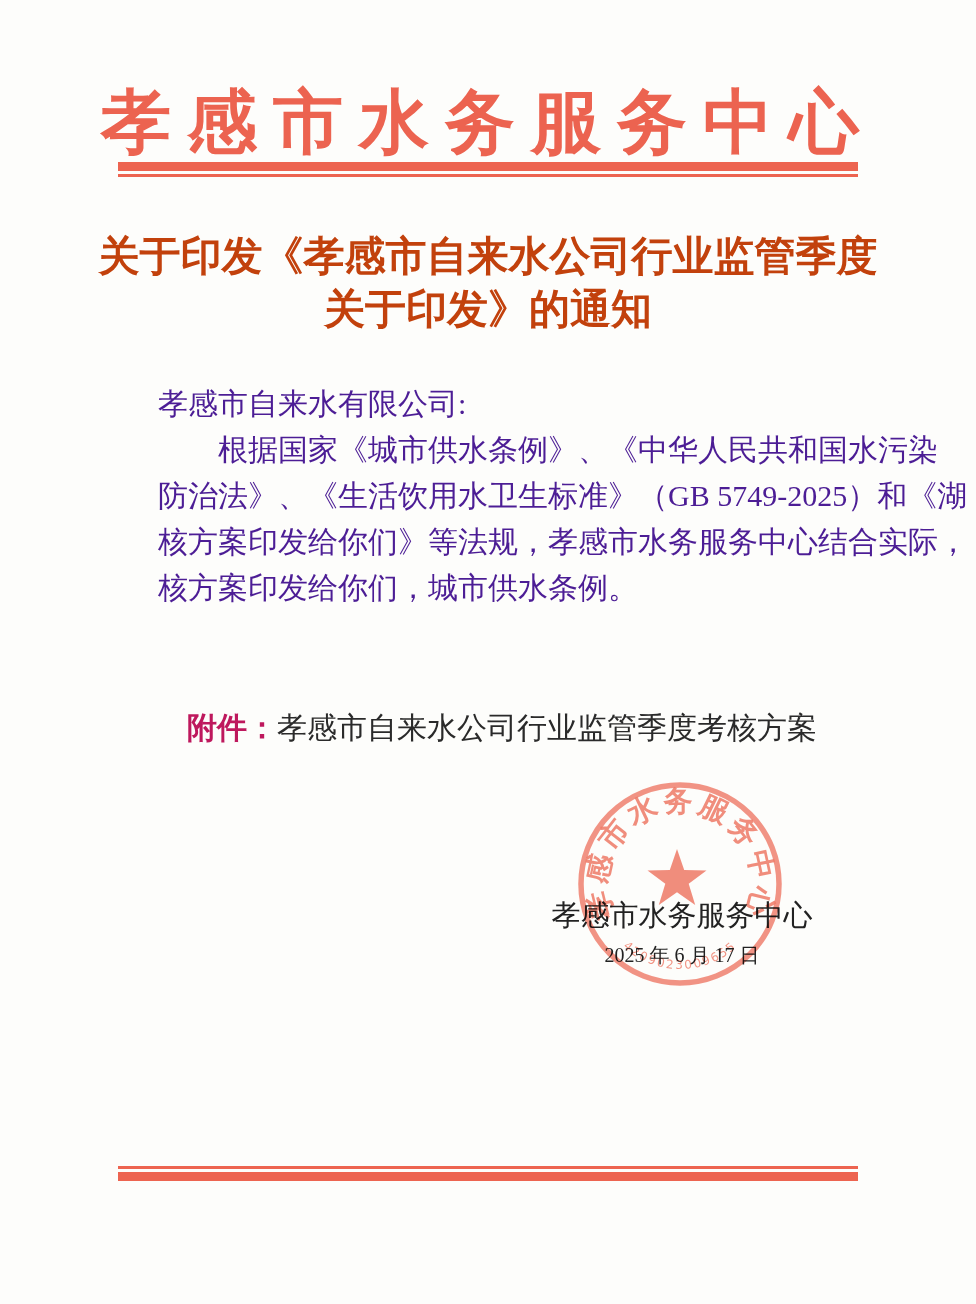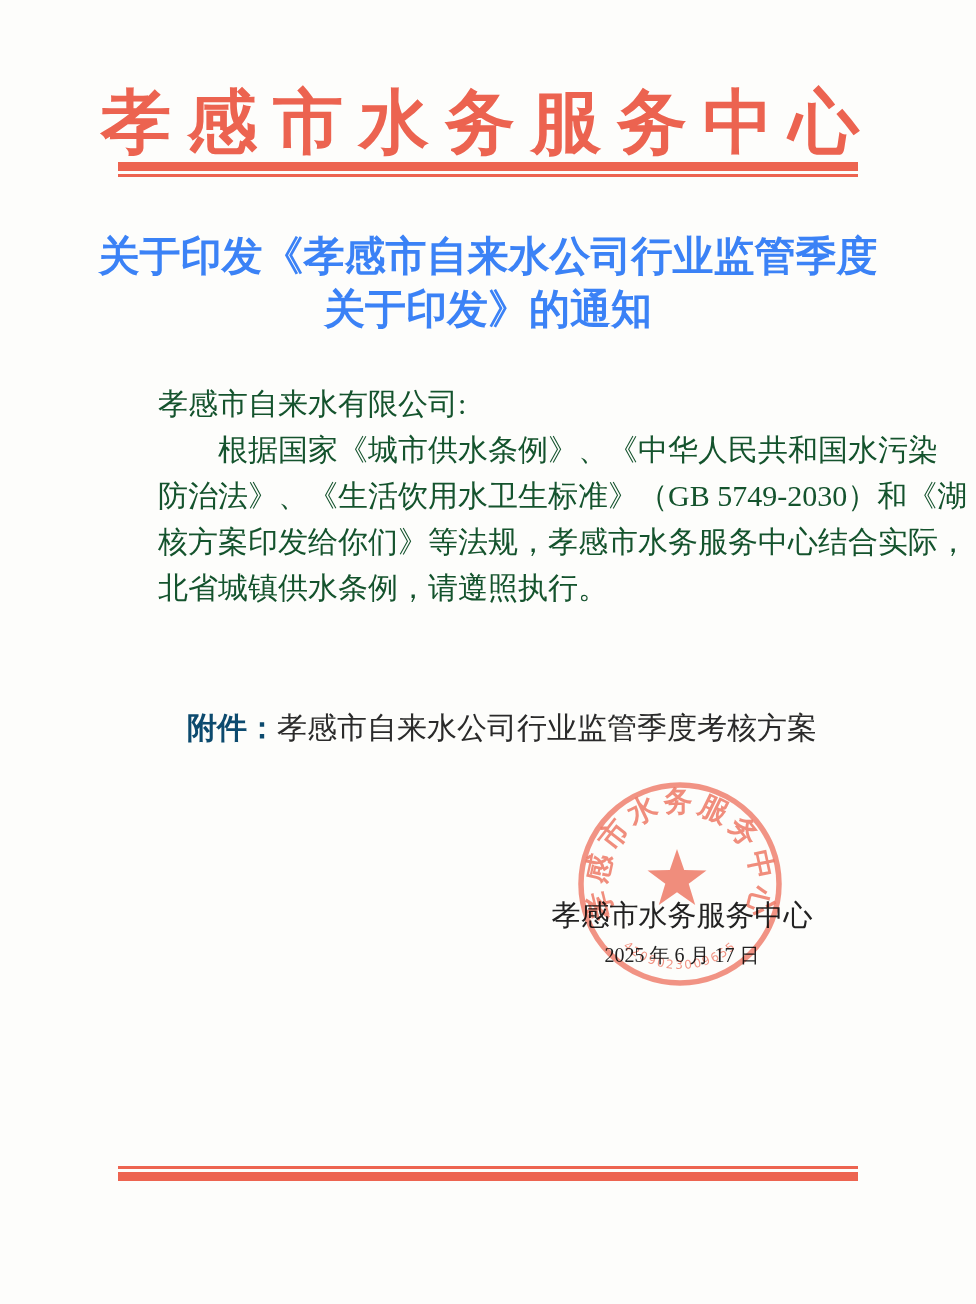--- a/index.html
+++ b/index.html
@@ -44,44 +44,44 @@
   
   .doc-title {
     position: absolute;
     top: 230px;
     left: 88px;
     width: 800px;
     text-align: center;
     font-size: 41px;
     line-height: 53px;
     font-weight: bold;
-    color: #3b82f6;
+    color: #c2410c;
   }
   
   .body-block {
     position: absolute;
     top: 381px;
     left: 158px;
     width: 692px;
     font-size: 30px;
     line-height: 46px;
-    color: #14532d;
+    color: #4c1d95;
   }
   .body-block .line { white-space: nowrap; }
   .body-block .indent { text-indent: 2em; }
   
   .attachment {
     position: absolute;
     top: 708px;
     left: 187px;
     font-size: 30px;
     color: #2a2a2a;
     white-space: nowrap;
   }
-  .attachment .label { font-weight: bold; color: #0c4a6e; }
+  .attachment .label { font-weight: bold; color: #be185d; }
   
   .sig-name {
     position: absolute;
     top: 896px;
     left: 541px;
     width: 282px;
     text-align: center;
     font-size: 29px;
     color: #222;
     white-space: nowrap;
@@ -137,23 +137,23 @@
   </div>
 
   <div class="doc-title">
     <div>关于印发《孝感市自来水公司行业监管季度</div>
     <div>关于印发》的通知</div>
   </div>
 
   <div class="body-block">
     <div class="line">孝感市自来水有限公司:</div>
     <div class="line indent">根据国家《城市供水条例》、《中华人民共和国水污染</div>
-    <div class="line">防治法》、《生活饮用水卫生标准》（GB 5749-2030）和《湖</div>
+    <div class="line">防治法》、《生活饮用水卫生标准》（GB 5749-2025）和《湖</div>
     <div class="line">核方案印发给你们》等法规，孝感市水务服务中心结合实际，</div>
-    <div class="line">北省城镇供水条例，请遵照执行。</div>
+    <div class="line">核方案印发给你们，城市供水条例。</div>
   </div>
 
   <div class="attachment">
     <span class="label">附件：</span><span>孝感市自来水公司行业监管季度考核方案</span>
   </div>
 
   <div class="sig-name">孝感市水务服务中心</div>
 
   <div class="sig-date">2025 年 6 月 17 日</div>
 

